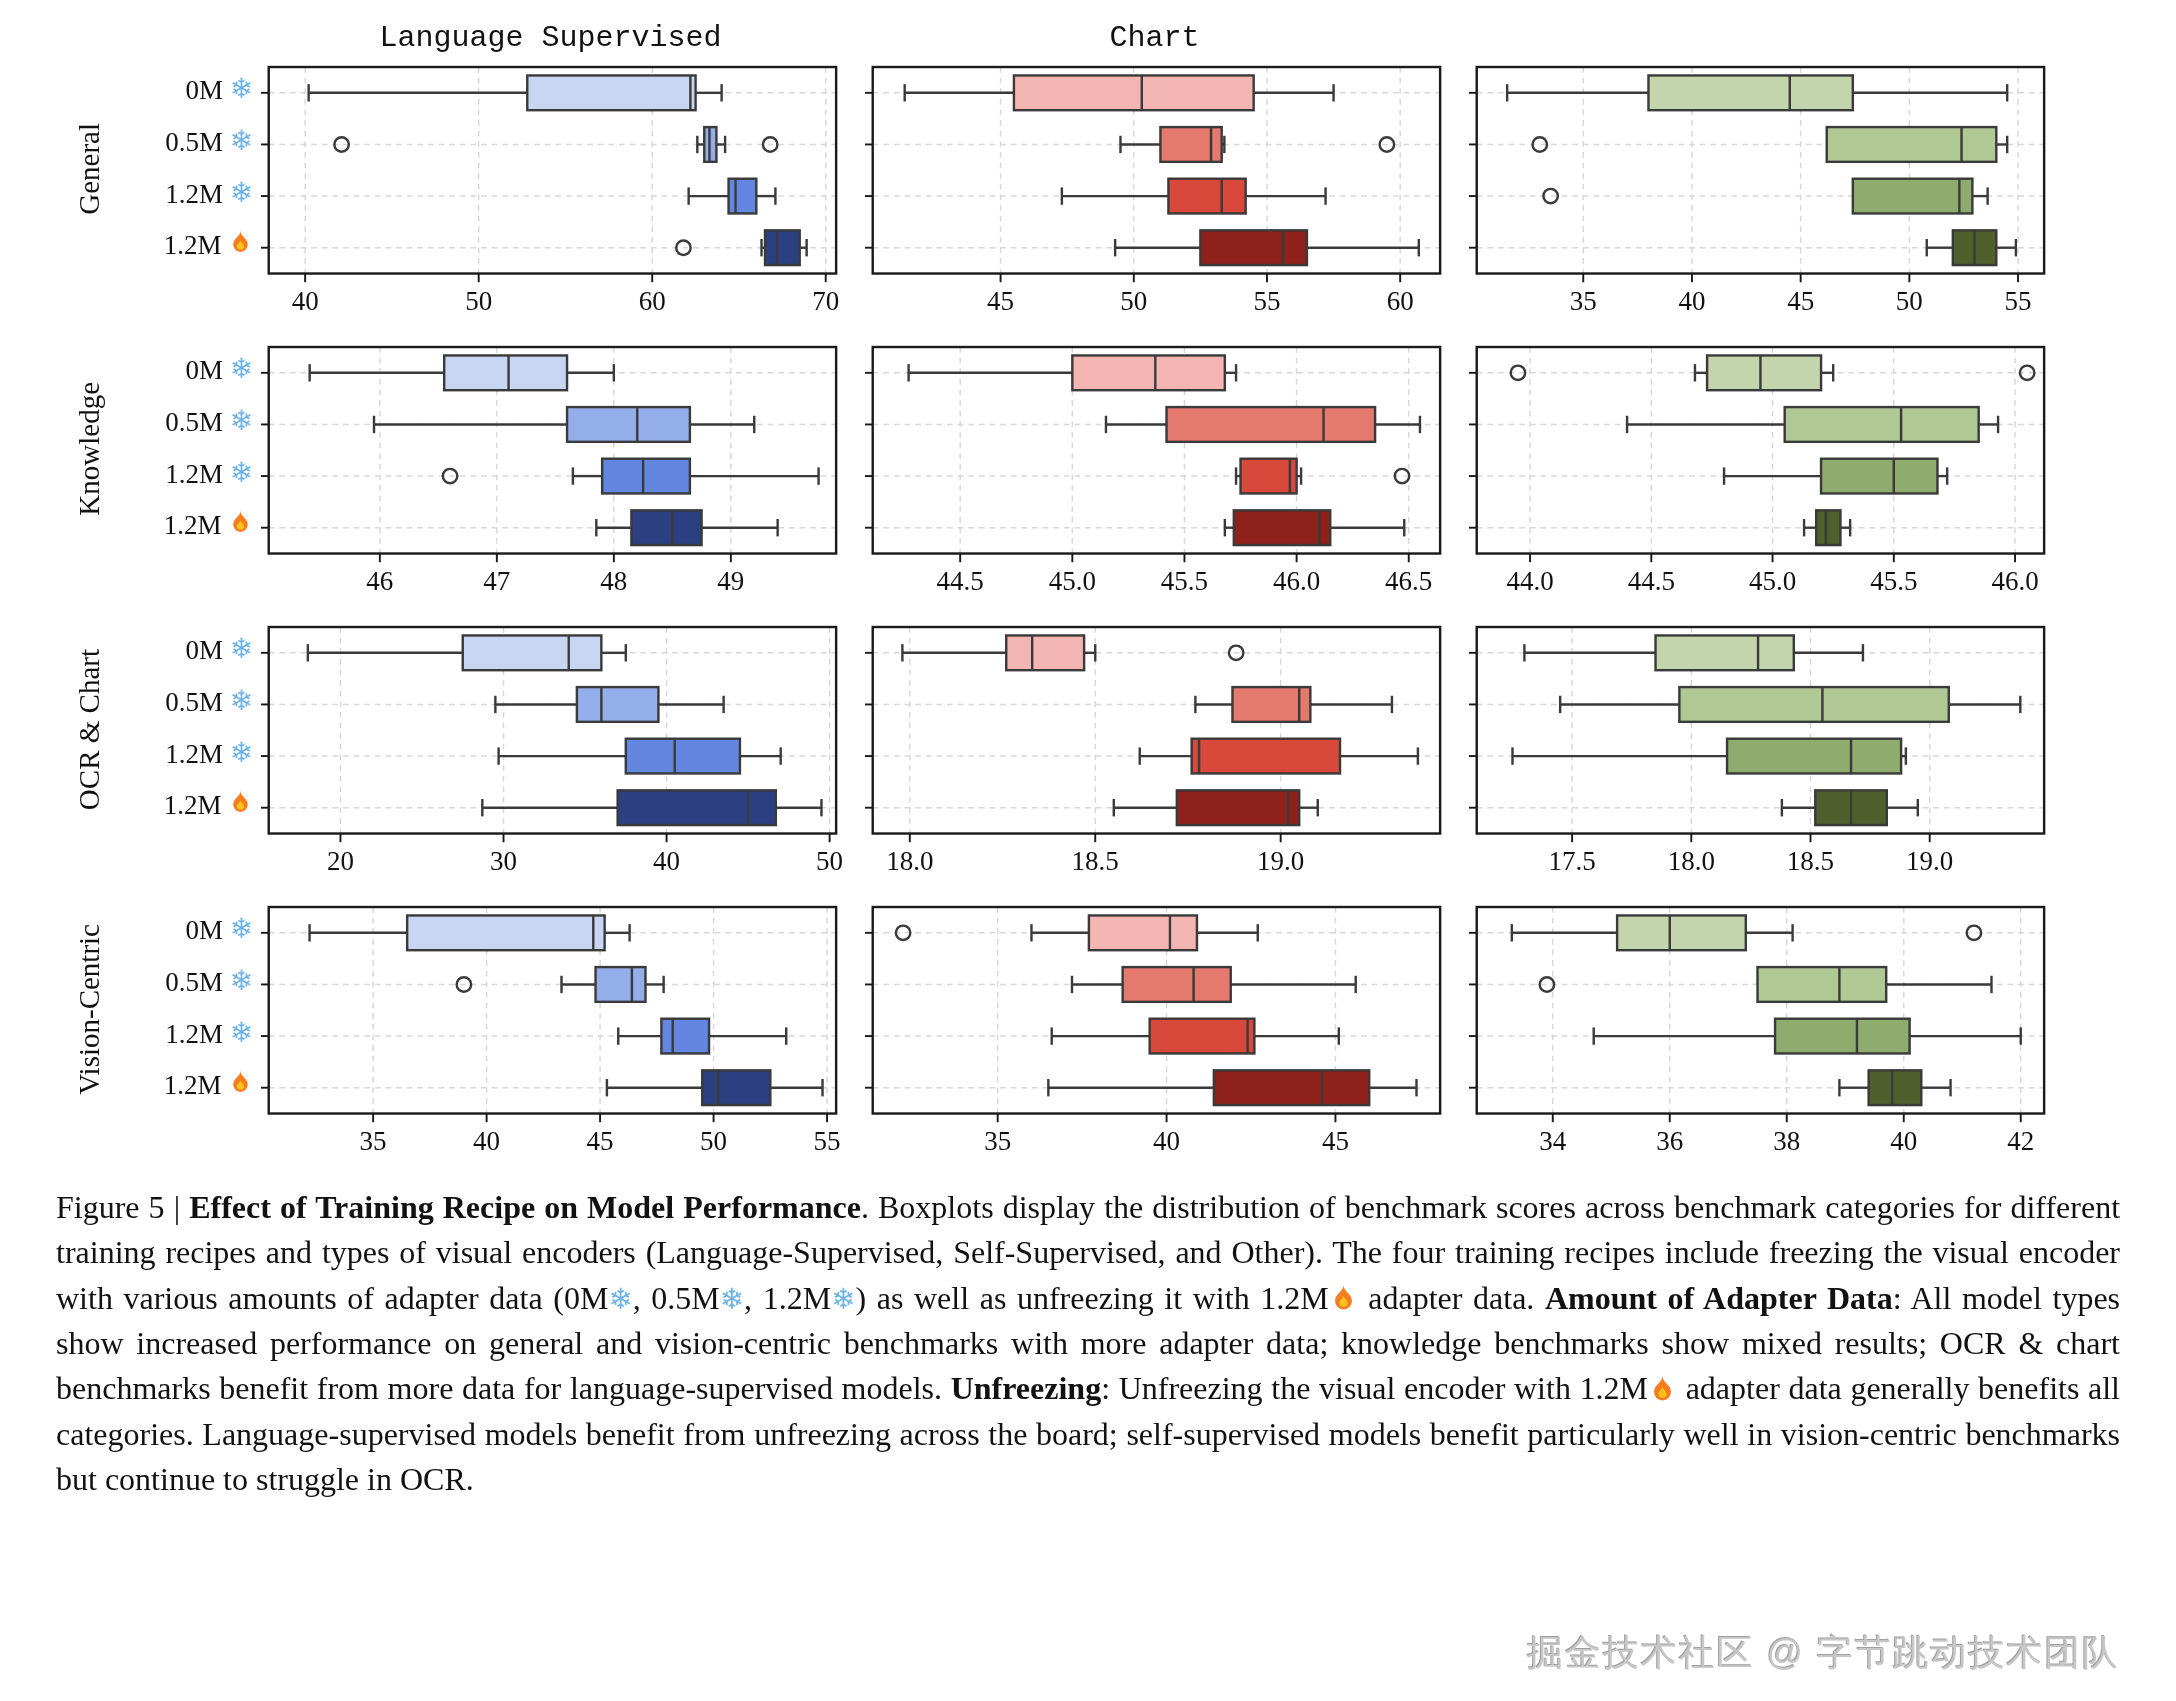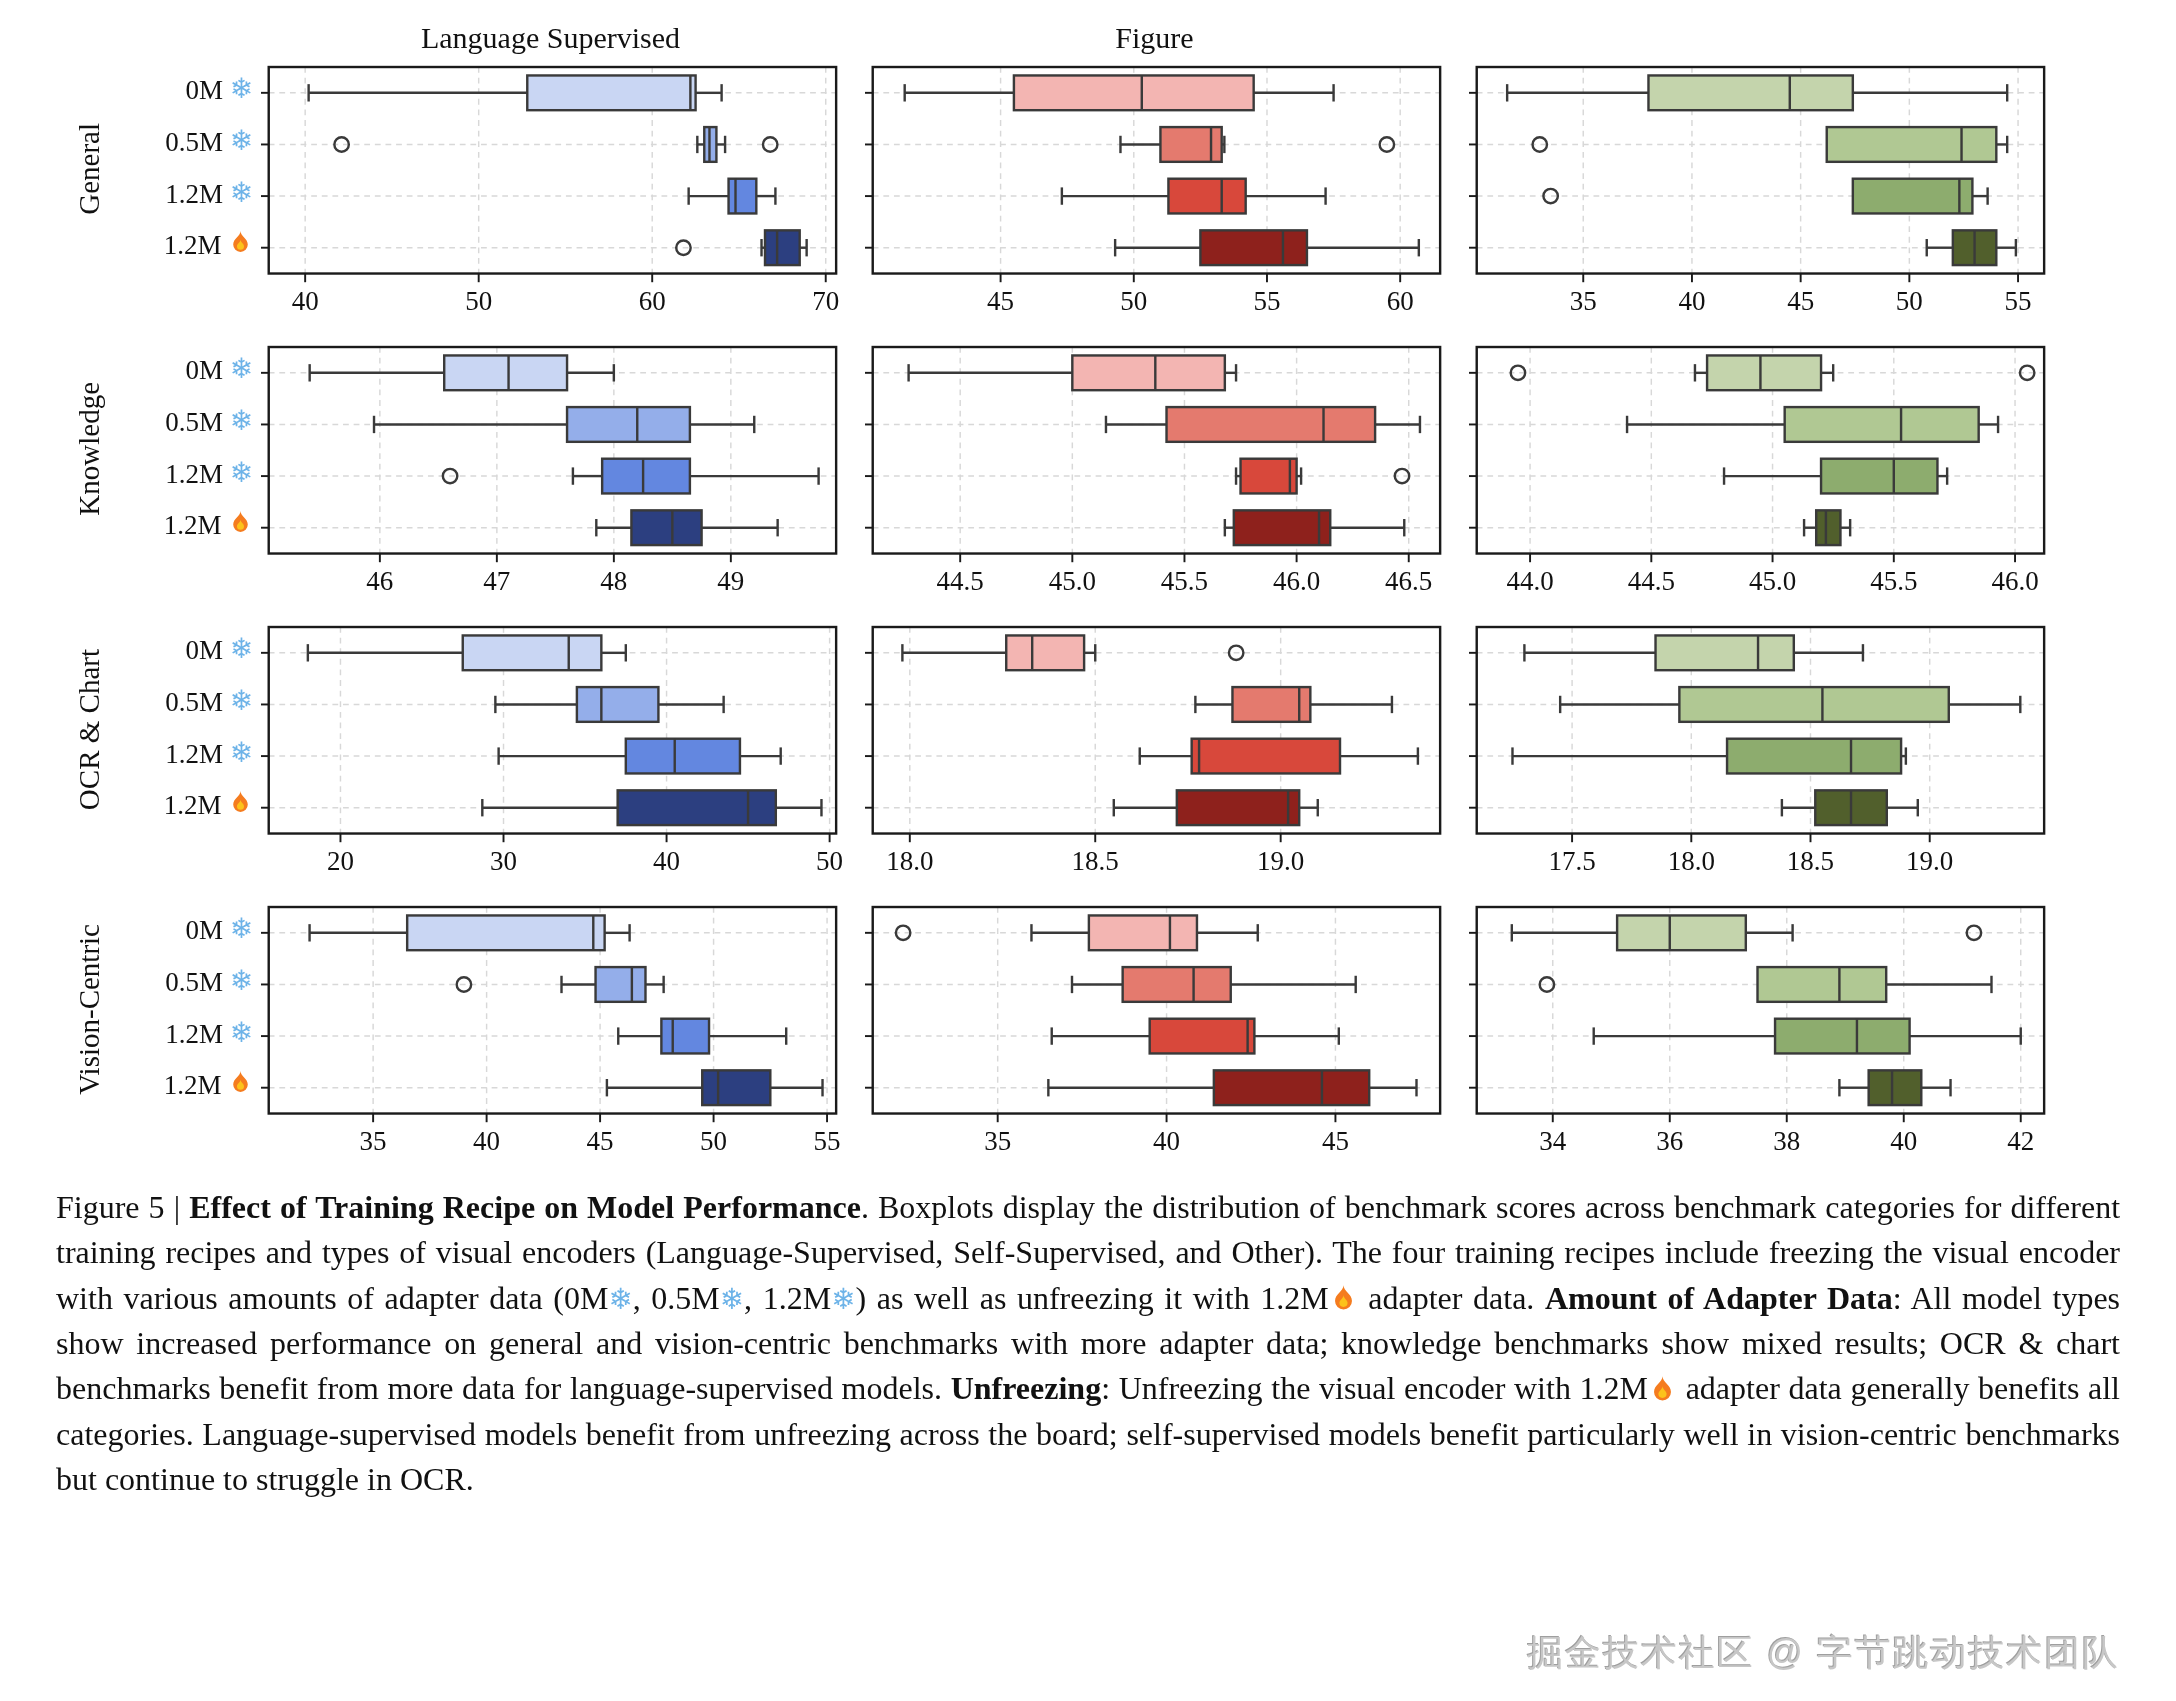--- a/index.html
+++ b/index.html
@@ -1,19 +1,19 @@
 <!DOCTYPE html>
 <html><head>
 <meta charset="utf-8">
 <style>
   html,body{margin:0;padding:0;background:#ffffff;}
   body{width:2176px;height:1701px;position:relative;overflow:hidden;box-sizing:border-box;
        font-family:"Liberation Serif", serif;color:#111;}
   .fig-wrap{padding:21px 54px 0 62px;}
-  .titles-row{display:flex;margin-bottom:9.7px;}
+  .titles-row{display:flex;margin-bottom:9.7px;font-family:Liberation Mono, monospace;}
   .titles-spacer{width:199px;flex:none;}
   .col-title{width:579px;flex:none;text-align:center;font-size:30px;margin-right:25px;}
   .col-title:last-child{margin-right:0;}
   .fig-row{display:flex;margin-bottom:23px;}
   .row-label{width:54px;flex:none;height:209px;display:flex;align-items:center;justify-content:center;}
   .row-label span{writing-mode:vertical-rl;transform:rotate(180deg);font-size:29px;white-space:nowrap;}
   .ylabels{width:145px;flex:none;position:relative;height:253px;}
   .ylabel{position:absolute;right:7.7px;display:flex;align-items:flex-start;gap:6.8px;font-size:27px;white-space:nowrap;}
   .panel{flex:none;margin-right:25px;}
   .panel:last-child{margin-right:0;}
@@ -28,21 +28,21 @@
              text-shadow:-1px -1px 0 #9f9f9f,1px 1px 0 #ffffff;}
   svg text{font-family:"Liberation Serif", serif;}
 </style>
 </head>
 <body>
 
 <div class="fig-wrap">
   <div class="titles-row">
       <div class="titles-spacer"></div>
       <div class="col-title">Language Supervised</div>
-      <div class="col-title">Figure</div>
+      <div class="col-title">Chart</div>
     </div>
   <div>
       <div class="fig-row">
         <div class="row-label">
           <span>General</span>
         </div>
         <div class="ylabels">
           <div class="ylabel" style="top: 10.4px;">
             <span>0M</span>
             <span class="snow">❄</span>

